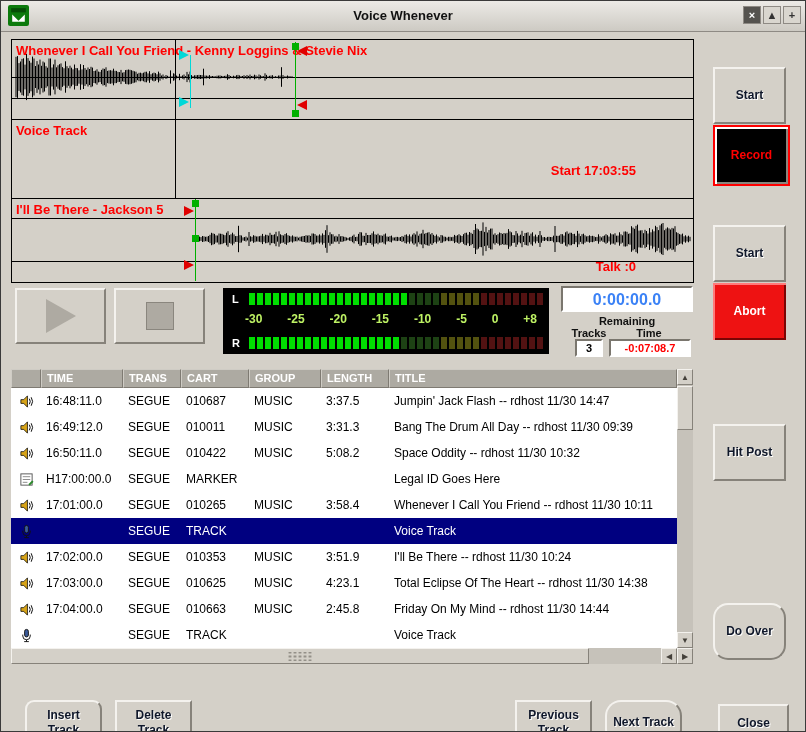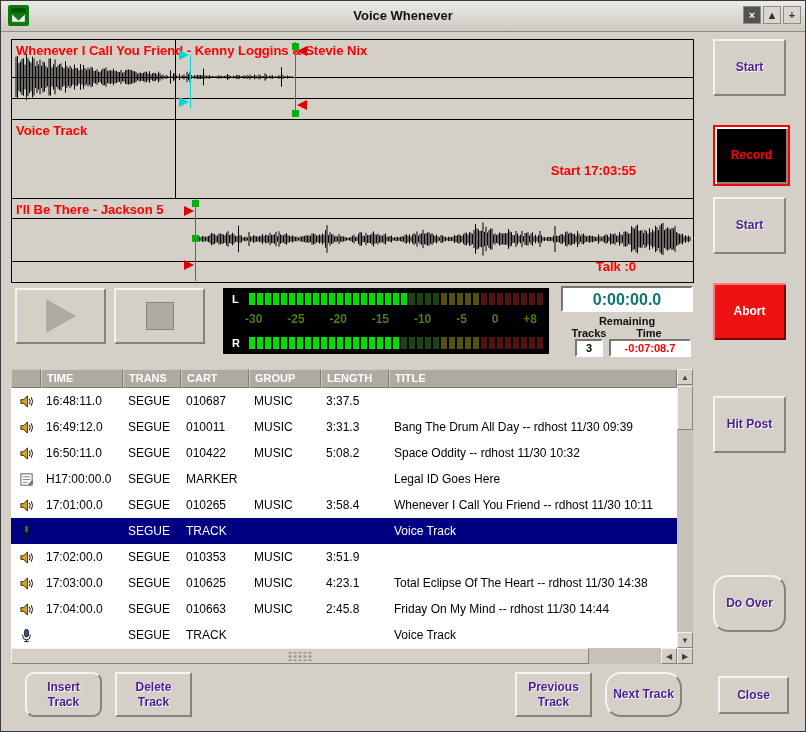--- a/index.html
+++ b/index.html
@@ -50,38 +50,38 @@
     border-top:17px solid transparent;border-bottom:17px solid transparent;}
   .glyph-stop{width:26px;height:26px;background:#aeaaa2;border:1px solid #8a867e;}
 
   .meter{position:absolute;left:222px;top:287px;width:326px;height:66px;background:#000;}
   .chl{position:absolute;left:9px;color:#fff;font-size:11px;font-weight:bold;}
   .meter-row{position:absolute;left:26px;display:flex;height:12px;}
   .seg{width:6px;height:12px;margin-right:2px;}
   .seg.g{background:#1d4214;} .seg.y{background:#53520f;} .seg.r{background:#531212;}
   .seg.g.on{background:var(--meter-green,#00dd00);}
   .meter-scale{position:absolute;left:22px;right:12px;top:24px;display:flex;
-    justify-content:space-between;color:#4d7c0f;font-size:12px;font-weight:bold;}
+    justify-content:space-between;color:#bef264;font-size:12px;font-weight:bold;}
 
   .elapsed{position:absolute;left:560px;top:285px;width:132px;height:26px;
-    text-align:center;font-size:16px;font-weight:bold;line-height:23px;color:#0f766e;}
+    text-align:center;font-size:16px;font-weight:bold;line-height:23px;color:#3b82f6;}
   .rem-label{position:absolute;left:560px;top:314px;width:132px;text-align:center;
     font-size:11px;font-weight:bold;color:#111;}
   .rem-sub{position:absolute;top:326px;font-size:11px;font-weight:bold;color:#111;text-align:center;}
   .lab-tracks{left:566px;width:44px;} .lab-time{left:618px;width:60px;}
   .vbox{position:absolute;top:338px;height:18px;font-size:11px;font-weight:bold;
     text-align:center;line-height:15px;}
   .box-tracks{left:574px;width:28px;color:#000;}
   .box-time{left:608px;width:82px;color:var(--accent-red,#f00);}
 
   
   .sbtn{position:absolute;left:712px;width:73px;height:57px;display:flex;
     align-items:center;justify-content:center;font-size:12px;font-weight:bold;
     text-align:center;line-height:1.25;}
-  .disabled{color:#4c1d95;text-shadow:1px 1px 0 #fff;}
+  .disabled{color:#0f172a;text-shadow:1px 1px 0 #fff;margin-top:28px;}
   .b-start1{top:38px;} .b-record{top:124px;} .b-start2{top:196px;}
   .b-abort{top:282px;} .b-hitpost{top:395px;} .b-doover{top:574px;border-radius:15px;}
   .b-record{border:2px solid var(--accent-red,#f00);background:#000000;
     box-shadow:inset 2px 2px 0 #fff,inset -2px -2px 0 #8a867e;color:var(--accent-red,#f00);}
   .b-abort{background:#ee1212;border:0;
     box-shadow:inset 2px 2px 0 #ff7a7a,inset -2px -2px 0 #7c0404;color:#ffffff;}
 
   
   .logtable{position:absolute;left:10px;top:368px;width:682px;height:295px;}
   .log-header{position:absolute;left:0;top:0;width:666px;height:19px;display:flex;}
@@ -307,20 +307,21 @@
             <svg width="15" height="15" viewBox="0 0 16 16">
               <polygon points="2,6 5,6 9,2 9,14 5,10 2,10" fill="#d8a418" stroke="#000" stroke-width="0.8"></polygon>
               <path d="M11 5 q2 3 0 6 M13 3.5 q3 4.5 0 9" stroke="#000" fill="none" stroke-width="1"></path>
             </svg>
           </span>
     <span class="cell c-time">16:48:11.0</span>
     <span class="cell c-trans">SEGUE</span>
     <span class="cell c-cart">010687</span>
     <span class="cell c-group">MUSIC</span>
     <span class="cell c-length">3:37.5</span>
+    <span class="cell c-title">Jumpin' Jack Flash -- rdhost 11/30 14:47</span>
   </div>
         <div class="log-row">
     <span class="cell c-icon">
             <svg width="15" height="15" viewBox="0 0 16 16">
               <polygon points="2,6 5,6 9,2 9,14 5,10 2,10" fill="#d8a418" stroke="#000" stroke-width="0.8"></polygon>
               <path d="M11 5 q2 3 0 6 M13 3.5 q3 4.5 0 9" stroke="#000" fill="none" stroke-width="1"></path>
             </svg>
           </span>
     <span class="cell c-time">16:49:12.0</span>
     <span class="cell c-trans">SEGUE</span>
@@ -395,20 +396,21 @@
             <svg width="15" height="15" viewBox="0 0 16 16">
               <polygon points="2,6 5,6 9,2 9,14 5,10 2,10" fill="#d8a418" stroke="#000" stroke-width="0.8"></polygon>
               <path d="M11 5 q2 3 0 6 M13 3.5 q3 4.5 0 9" stroke="#000" fill="none" stroke-width="1"></path>
             </svg>
           </span>
     <span class="cell c-time">17:02:00.0</span>
     <span class="cell c-trans">SEGUE</span>
     <span class="cell c-cart">010353</span>
     <span class="cell c-group">MUSIC</span>
     <span class="cell c-length">3:51.9</span>
+    <span class="cell c-title">I'll Be There -- rdhost 11/30 10:24</span>
   </div>
         <div class="log-row">
     <span class="cell c-icon">
             <svg width="15" height="15" viewBox="0 0 16 16">
               <polygon points="2,6 5,6 9,2 9,14 5,10 2,10" fill="#d8a418" stroke="#000" stroke-width="0.8"></polygon>
               <path d="M11 5 q2 3 0 6 M13 3.5 q3 4.5 0 9" stroke="#000" fill="none" stroke-width="1"></path>
             </svg>
           </span>
     <span class="cell c-time">17:03:00.0</span>
     <span class="cell c-trans">SEGUE</span>

